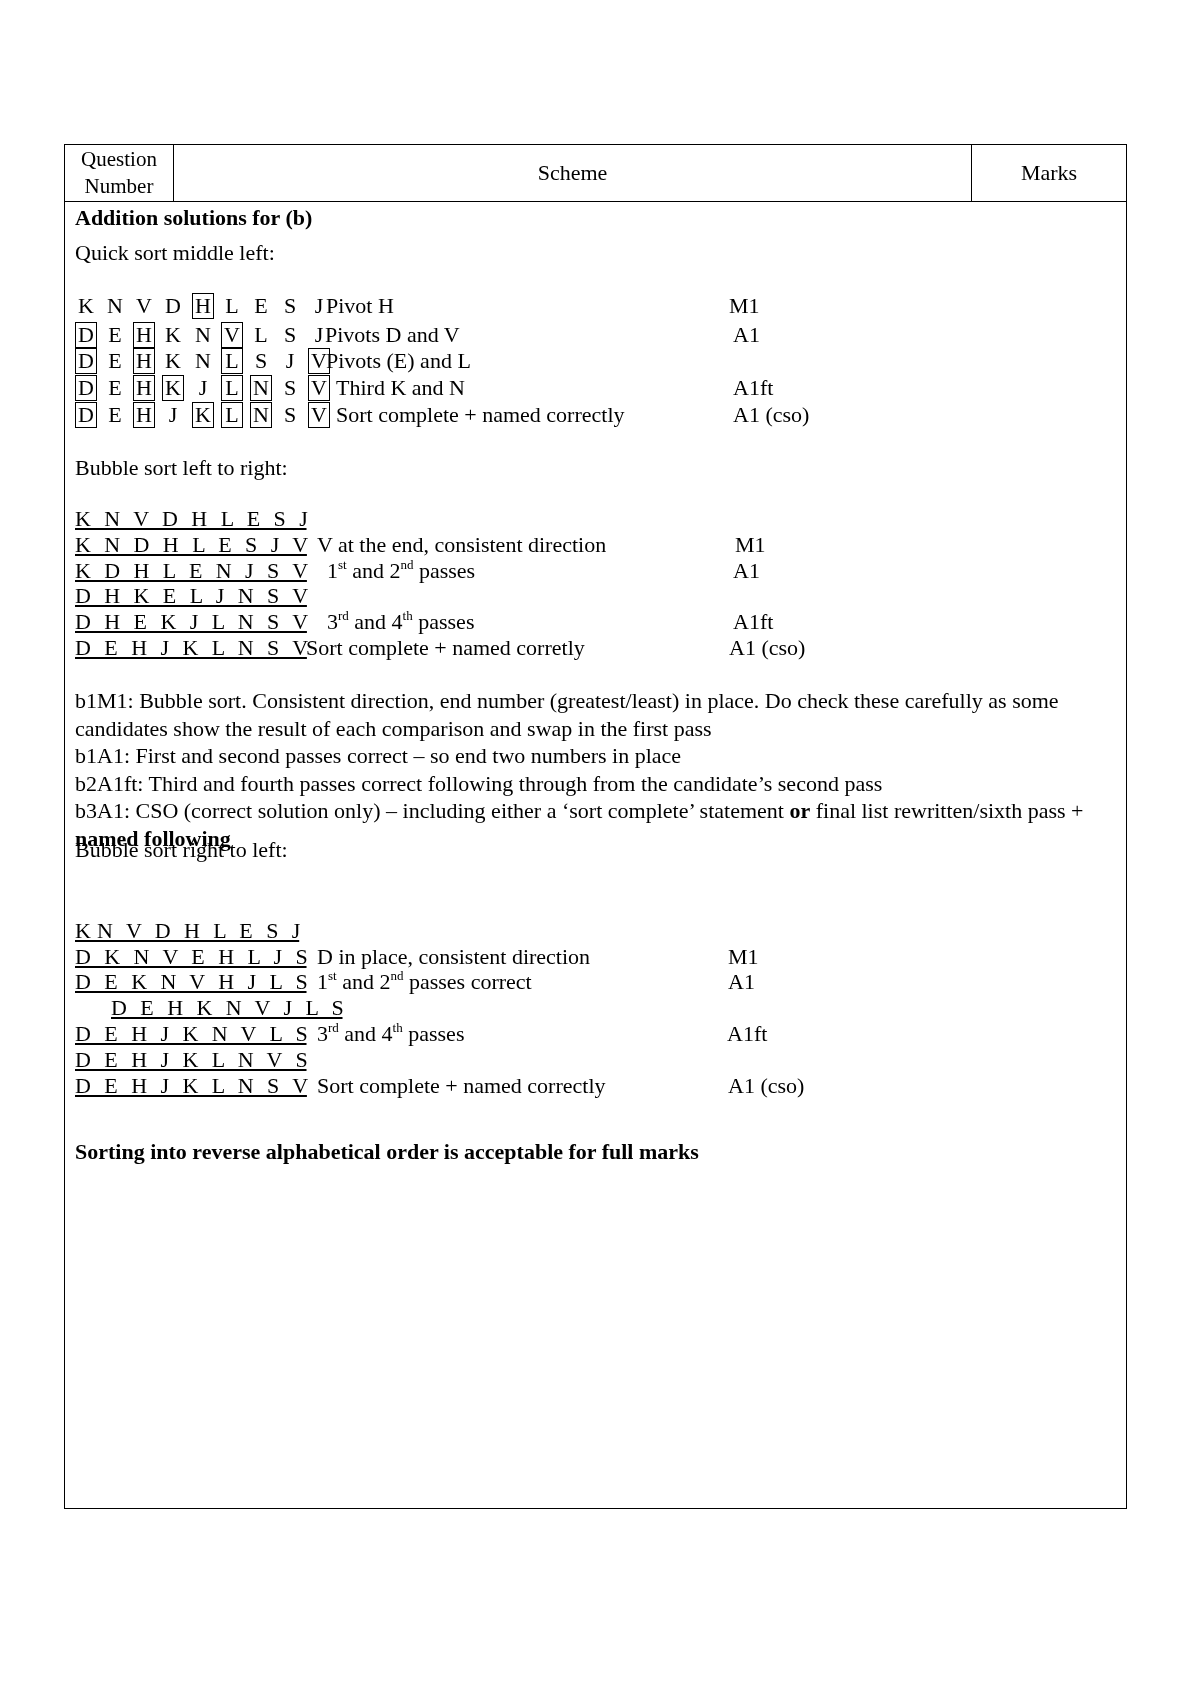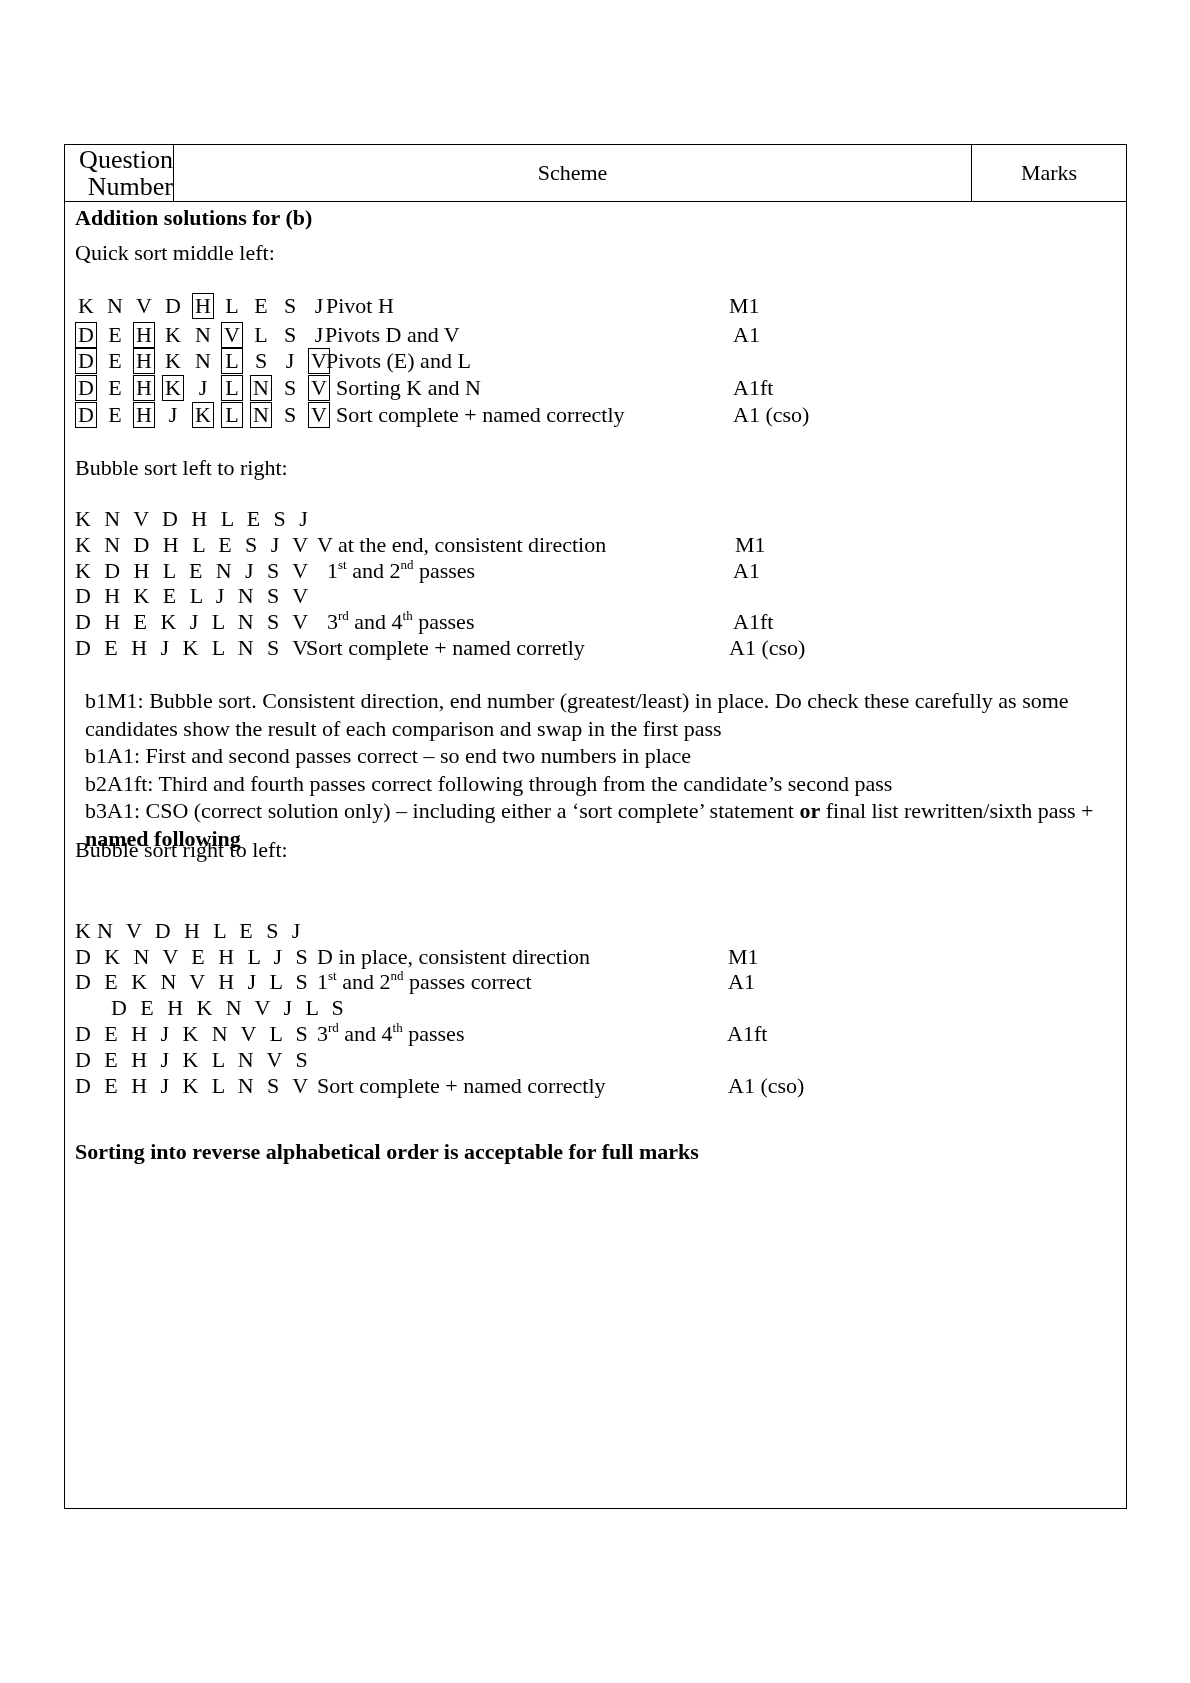--- a/index.html
+++ b/index.html
@@ -12,44 +12,44 @@
     position: absolute; left: 64px; top: 144px; width: 1063px; height: 1365px;
     border: 1px solid #000; box-sizing: border-box;
   }
   .hdr {
     position: absolute; left: 0; top: 0; width: 100%; height: 57px;
     border-bottom: 1px solid #000; box-sizing: border-box;
   }
   .hdr-q {
     position: absolute; left: 0; top: 0; width: 109px; height: 56px;
     border-right: 1px solid #000; box-sizing: border-box;
-    font-size: 26px; line-height: 27px; text-align: right; padding-top: 1px;
+    font-size: 21px; line-height: 27px; text-align: center; padding-top: 1px;
   }
   .hdr-s {
     position: absolute; left: 109px; top: 0; width: 798px; height: 56px;
     border-right: 1px solid #000; box-sizing: border-box;
     font-size: 22px; line-height: 56px; text-align: center;
   }
   .hdr-m {
     position: absolute; left: 907px; top: 0; width: 154px; height: 56px;
     font-size: 22px; line-height: 56px; text-align: center;
   }
   .txt { position: absolute; font-size: 22px; line-height: 26px; white-space: nowrap; }
   .bold { font-weight: bold; margin-top: 16px; }
   .letters { position: absolute; left: 10px; height: 26px; }
   .lt {
     position: absolute; top: 0; width: 22px; height: 26px;
     font-size: 22px; line-height: 26px; text-align: center;
   }
   .lt.boxed { border: 1px solid #000; box-sizing: border-box; line-height: 24px; }
-  .seq { position: absolute; left: 10px; font-size: 22px; line-height: 26px; white-space: nowrap; letter-spacing: 0px; word-spacing: 3px; }
+  .seq { position: absolute; left: 10px; font-size: 22px; line-height: 26px; white-space: nowrap; letter-spacing: 0px; word-spacing: 3px; text-decoration: underline; }
   .note { position: absolute; font-size: 22px; line-height: 26px; white-space: nowrap; }
   .mark { position: absolute; font-size: 22px; line-height: 26px; white-space: nowrap; }
   sup { font-size: 13px; vertical-align: top; line-height: 14px; }
-  .para { position: absolute; left: 20px; width: 1045px; font-size: 22px; line-height: 27.5px; }
+  .para { position: absolute; left: 10px; width: 1045px; font-size: 22px; line-height: 27.5px; }
 </style>
 </head>
 <body>
 
 <div class="table">
   <div class="hdr">
     <div class="hdr-q">
       <div>Question</div>
       <div>Number</div>
     </div>
@@ -119,21 +119,21 @@
       <div class="lt boxed" style="left:0px;">D</div>
       <div class="lt" style="left:29px;">E</div>
       <div class="lt boxed" style="left:58px;">H</div>
       <div class="lt boxed" style="left:87px;">K</div>
       <div class="lt" style="left:117px;">J</div>
       <div class="lt boxed" style="left:146px;">L</div>
       <div class="lt boxed" style="left:175px;">N</div>
       <div class="lt" style="left:204px;">S</div>
       <div class="lt boxed" style="left:233px;">V</div>
     </div>
-    <div class="note" style="left:271px; top:230px;">Sorting K and N</div>
+    <div class="note" style="left:271px; top:230px;">Third K and N</div>
     <div class="mark" style="left:668px; top:230px;">A1ft</div>
     <div class="letters" style="top:257px; width:260px;">
       <div class="lt boxed" style="left:0px;">D</div>
       <div class="lt" style="left:29px;">E</div>
       <div class="lt boxed" style="left:58px;">H</div>
       <div class="lt" style="left:87px;">J</div>
       <div class="lt boxed" style="left:117px;">K</div>
       <div class="lt boxed" style="left:146px;">L</div>
       <div class="lt boxed" style="left:175px;">N</div>
       <div class="lt" style="left:204px;">S</div>

